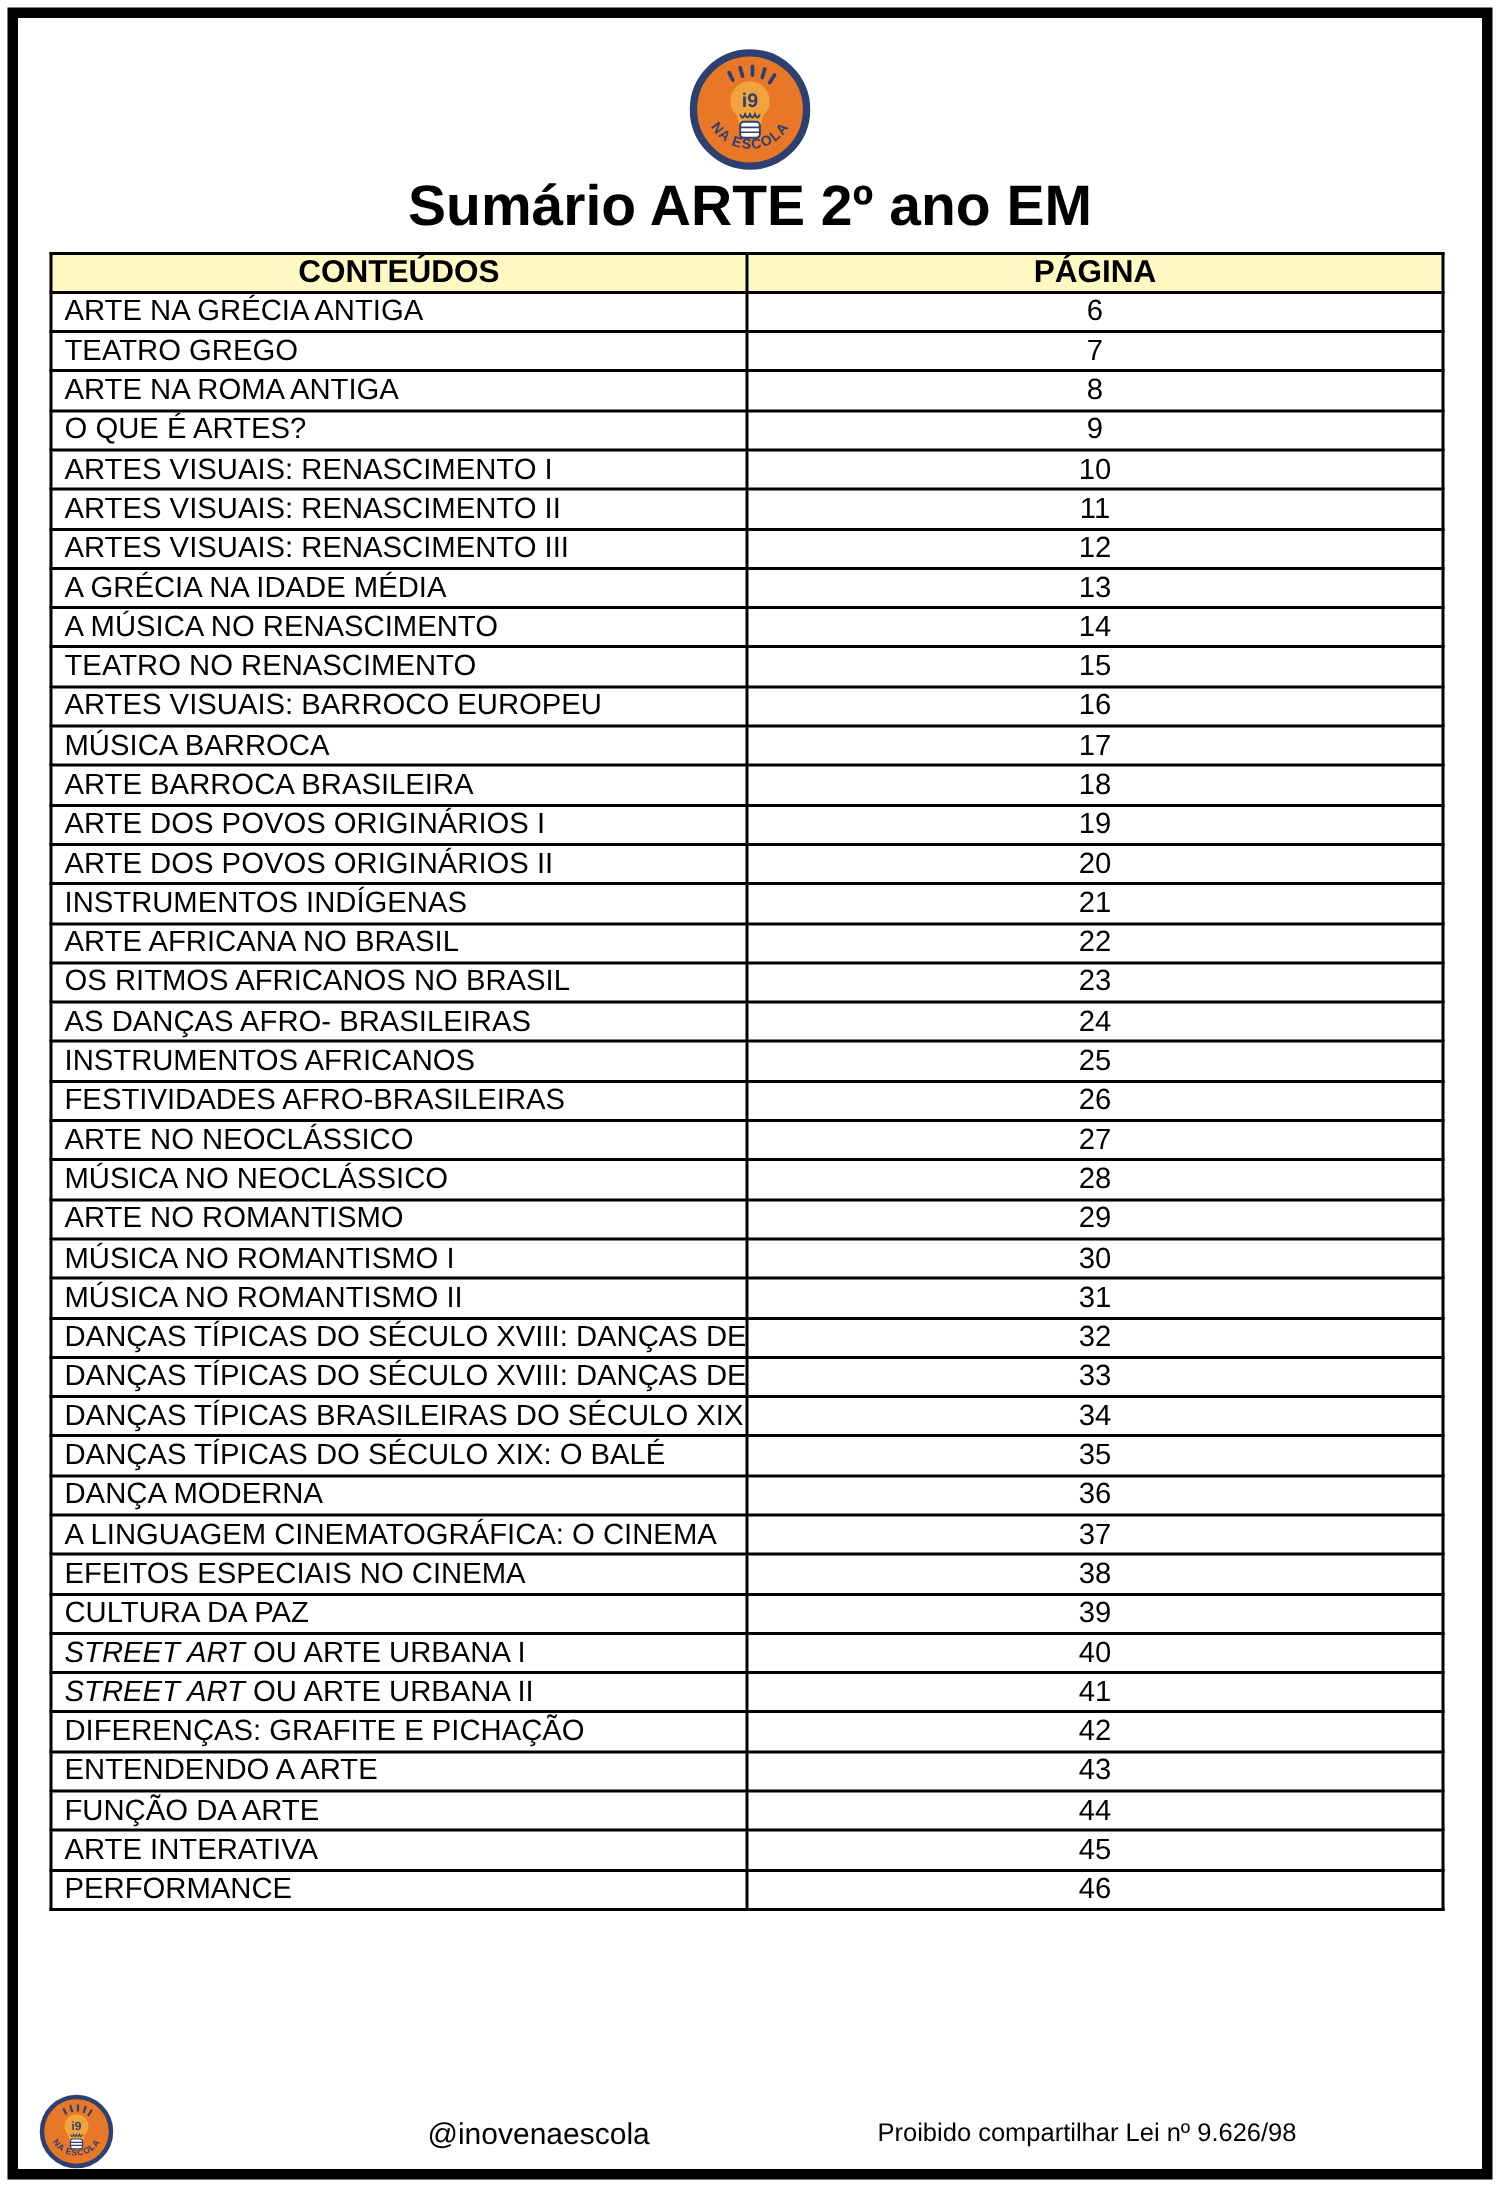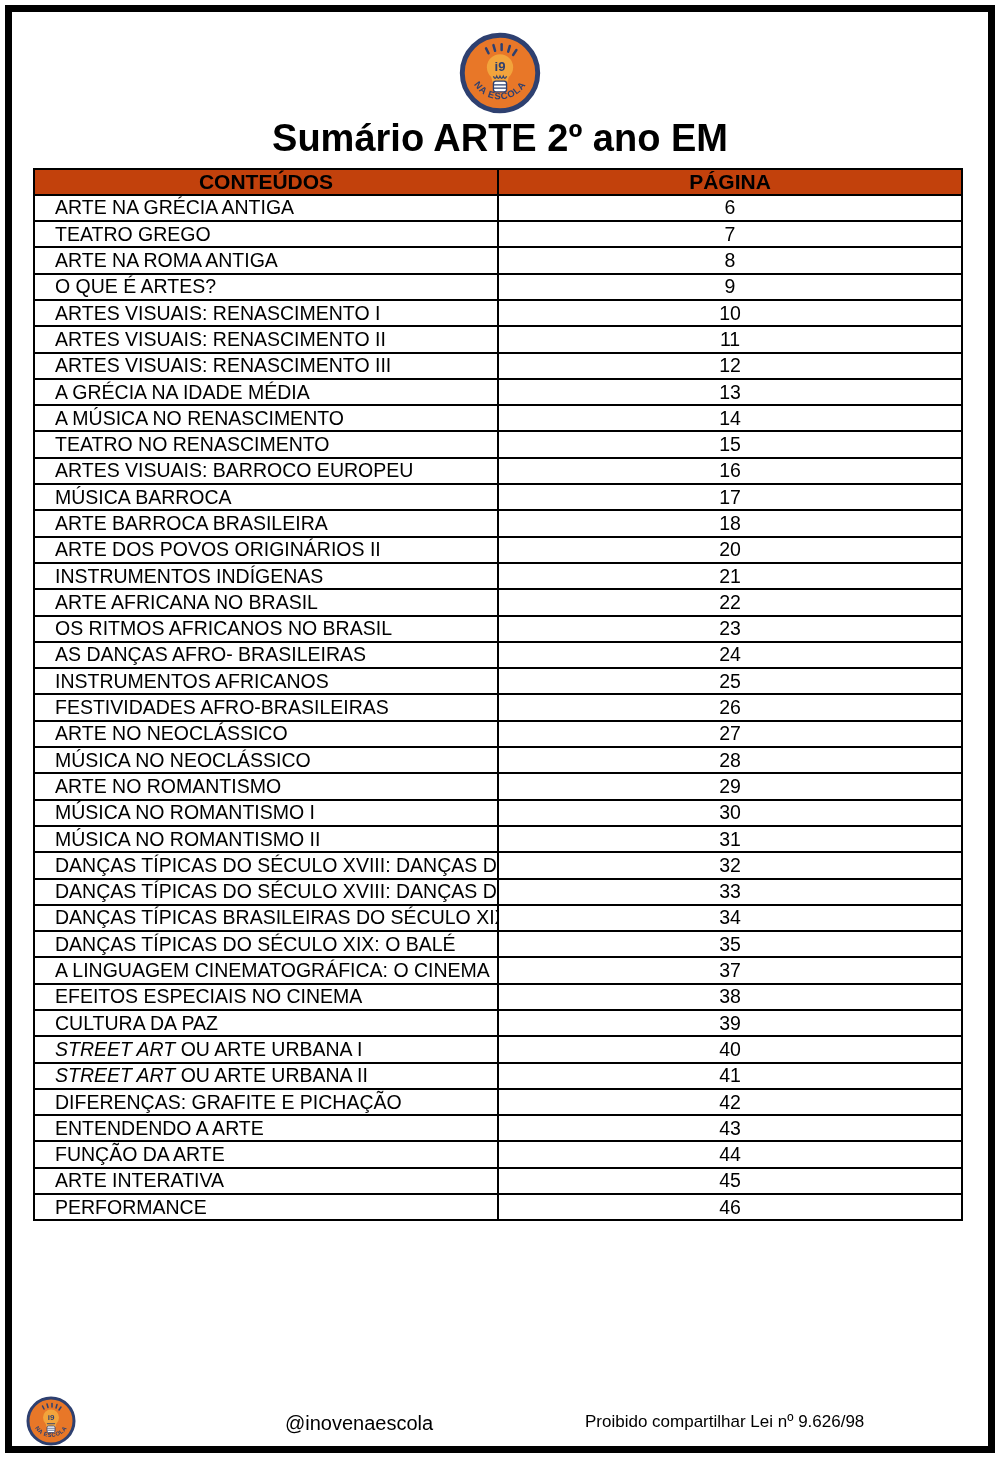--- a/index.html
+++ b/index.html
@@ -18,25 +18,25 @@
     margin:4px 0 8px 0;line-height:1.1;
   }
   table.toc{
     width:930px;border-collapse:collapse;table-layout:fixed;
   }
   table.toc th, table.toc td{
     border:2px solid #000;box-sizing:border-box;
     overflow:hidden;white-space:nowrap;
   }
   table.toc th{
-    background:#c2410c;font-size:21px;font-weight:700;
+    background:#fef9c3;font-size:21px;font-weight:700;
     height:22px;text-align:center;padding:0;
   }
   table.toc td{height:26.3px;font-size:19.5px;}
-  td.c-content{padding:0 4px 0 20px;text-align:left;}
+  td.c-content{padding:0 4px 0 8px;text-align:left;}
   td.c-page{width:128px;text-align:center;padding:0;}
   .footer{position:absolute;left:0;right:0;bottom:10px;height:56px;}
   .footer-logo{position:absolute;left:26px;bottom:2px;line-height:0;}
   .footer-handle{position:absolute;left:285px;top:20px;font-size:20px;}
   .footer-notice{position:absolute;left:585px;top:20px;font-size:17px;}
   i{font-style:italic;text-align:center;}
 </style>
 </head>
 <body>
 
@@ -123,20 +123,24 @@
         </tr>
         <tr>
           <td class="c-content">MÚSICA BARROCA</td>
           <td class="c-page">17</td>
         </tr>
         <tr>
           <td class="c-content">ARTE BARROCA BRASILEIRA</td>
           <td class="c-page">18</td>
         </tr>
         <tr>
+          <td class="c-content">ARTE DOS POVOS ORIGINÁRIOS I</td>
+          <td class="c-page">19</td>
+        </tr>
+        <tr>
           <td class="c-content">ARTE DOS POVOS ORIGINÁRIOS II</td>
           <td class="c-page">20</td>
         </tr>
         <tr>
           <td class="c-content">INSTRUMENTOS INDÍGENAS</td>
           <td class="c-page">21</td>
         </tr>
         <tr>
           <td class="c-content">ARTE AFRICANA NO BRASIL</td>
           <td class="c-page">22</td>
@@ -185,20 +189,24 @@
           <td class="c-content">DANÇAS TÍPICAS DO SÉCULO XVIII: DANÇAS DE SALÃO II</td>
           <td class="c-page">33</td>
         </tr>
         <tr>
           <td class="c-content">DANÇAS TÍPICAS BRASILEIRAS DO SÉCULO XIX</td>
           <td class="c-page">34</td>
         </tr>
         <tr>
           <td class="c-content">DANÇAS TÍPICAS DO SÉCULO XIX: O BALÉ</td>
           <td class="c-page">35</td>
+        </tr>
+        <tr>
+          <td class="c-content">DANÇA MODERNA</td>
+          <td class="c-page">36</td>
         </tr>
         <tr>
           <td class="c-content">A LINGUAGEM CINEMATOGRÁFICA: O CINEMA</td>
           <td class="c-page">37</td>
         </tr>
         <tr>
           <td class="c-content">EFEITOS ESPECIAIS NO CINEMA</td>
           <td class="c-page">38</td>
         </tr>
         <tr>

